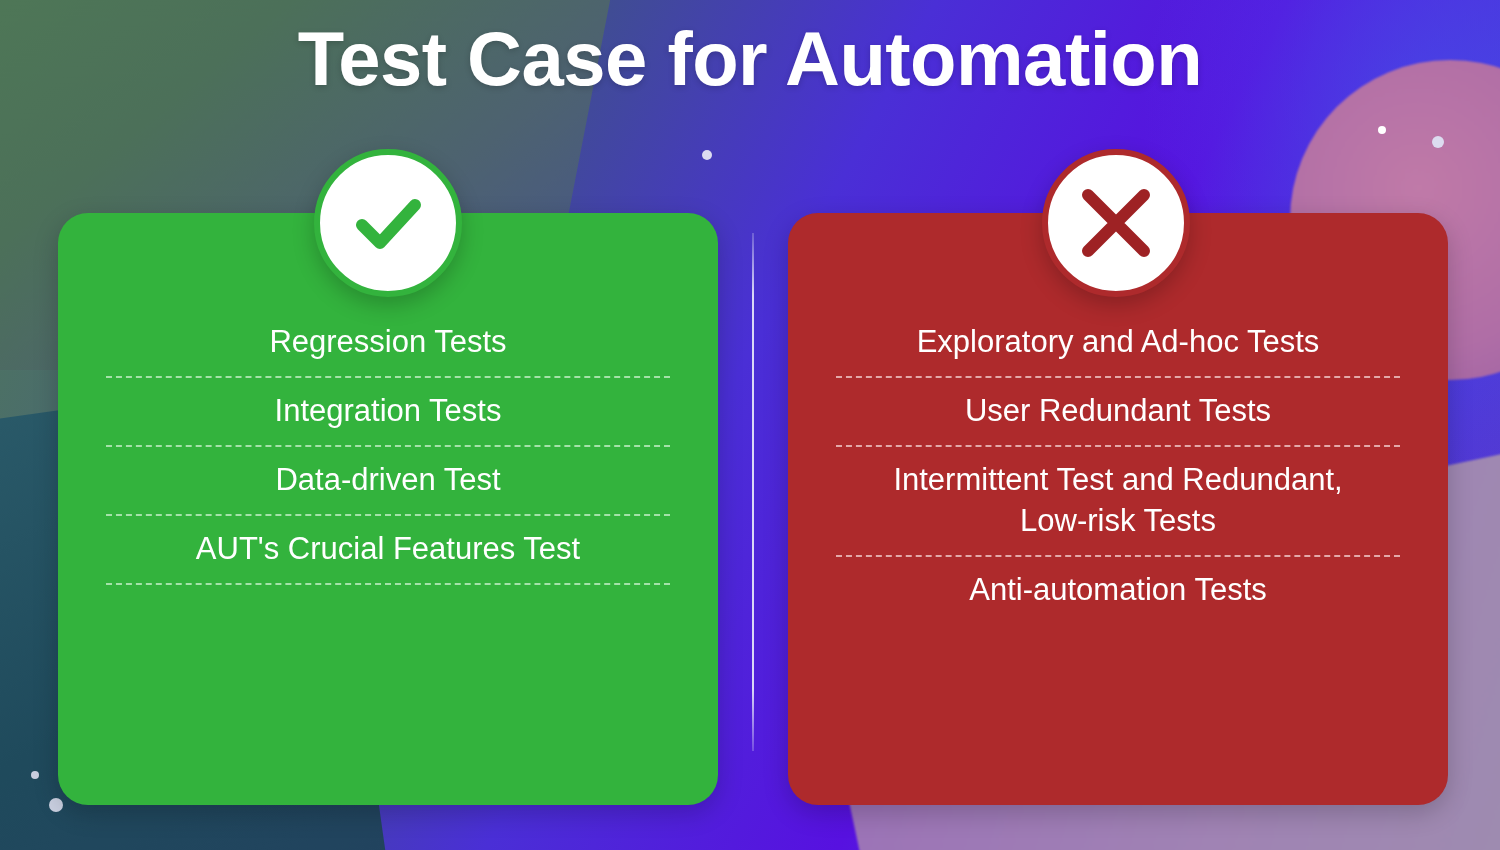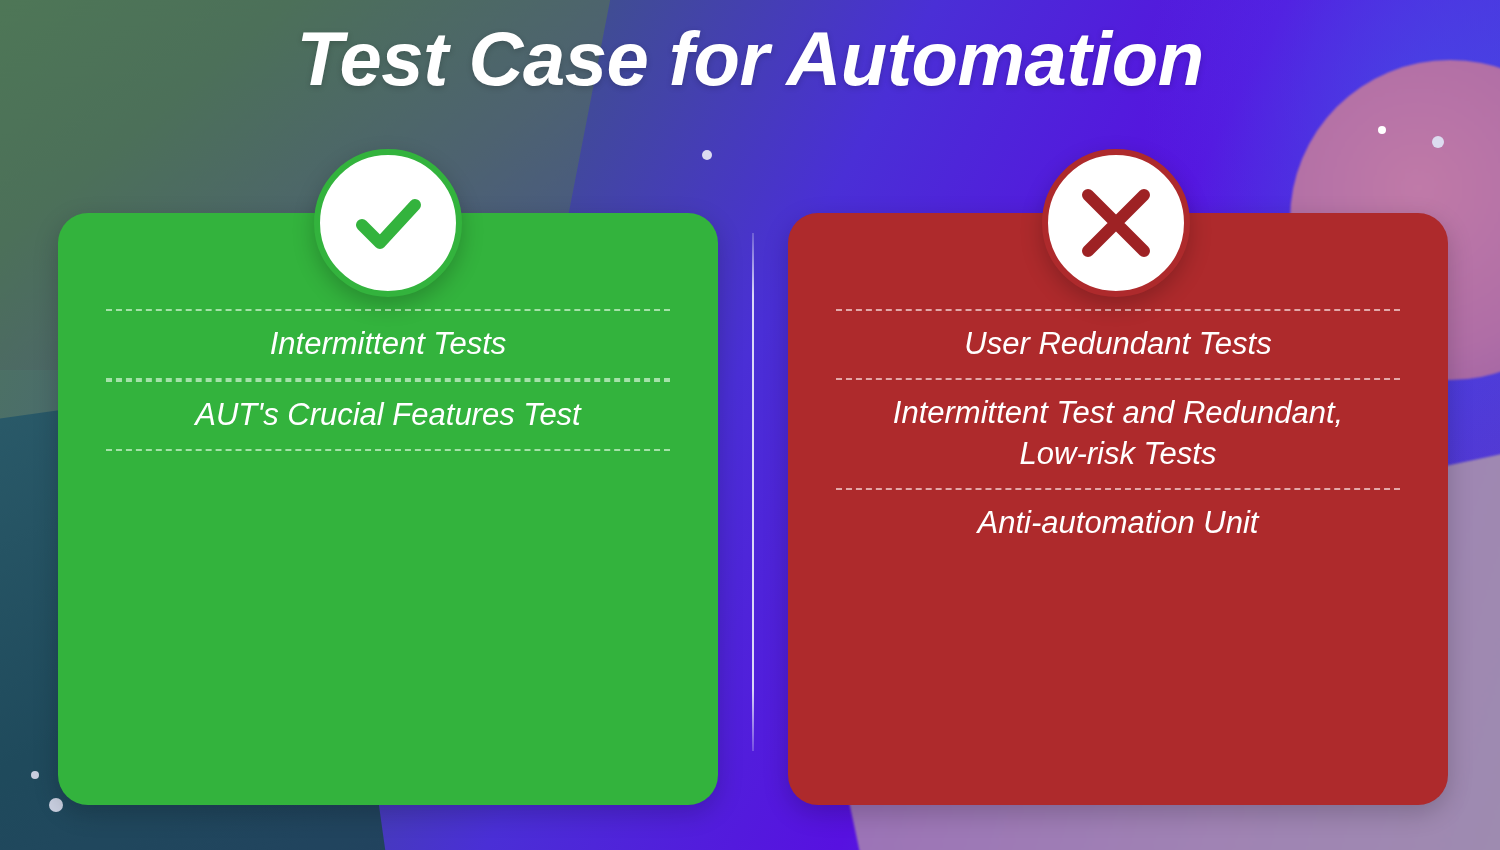--- a/index.html
+++ b/index.html
@@ -10,21 +10,20 @@
     overflow: hidden;
     font-family: "Liberation Sans", sans-serif;
   }
 
   #stage {
     position: relative;
     width: 1500px;
     height: 850px;
     overflow: hidden;
     background: #4a2fc0;
-    font-style: italic;
   }
 
   
   .bg-base {
     position: absolute;
     inset: 0;
     background: linear-gradient(118deg,
         #4f7a55 0%,
         #4a6a70 17%,
         #3f4f8e 30%,
@@ -214,38 +213,41 @@
   <div class="dot" style="left:1432px; top:136px;  width:12px; height:12px;"></div>
   <div class="dot" style="left:31px;   top:771px;  width:8px;  height:8px;  background:#c9cfe0;"></div>
   <div class="dot" style="left:49px;   top:798px;  width:14px; height:14px; background:#c9cfe0;"></div>
 
   <h1 class="title">Test Case for Automation</h1>
 
   <div class="center-divider"></div>
 
   <div class="card card-good">
     <div class="card-list">
-      <div class="sep"></div>
-      <div class="item">Intermittent Tests</div>
-      <div class="sep"></div>
+      <div class="item">Regression Tests</div>
+      <div class="sep"></div>
+      <div class="item">Integration Tests</div>
+      <div class="sep"></div>
+      <div class="item">Data-driven Test</div>
       <div class="sep"></div>
       <div class="item">AUT's Crucial Features Test</div>
       <div class="sep"></div>
     </div>
   </div>
 
   <div class="card card-bad">
     <div class="card-list">
+      <div class="item">Exploratory and Ad-hoc Tests</div>
       <div class="sep"></div>
       <div class="item">User Redundant Tests</div>
       <div class="sep"></div>
       <div class="item">Intermittent Test and Redundant,
 Low-risk Tests</div>
       <div class="sep"></div>
-      <div class="item">Anti-automation Unit</div>
+      <div class="item">Anti-automation Tests</div>
     </div>
   </div>
 
   <div class="badge badge-good">
     <span>
       <svg width="92" height="92" viewBox="0 0 92 92" aria-hidden="true">
         <path d="M20 48 L38 66 L73 28" fill="none" stroke="#33b33d" stroke-width="12" stroke-linecap="round" stroke-linejoin="round"></path>
       </svg>
     </span>
   </div>

